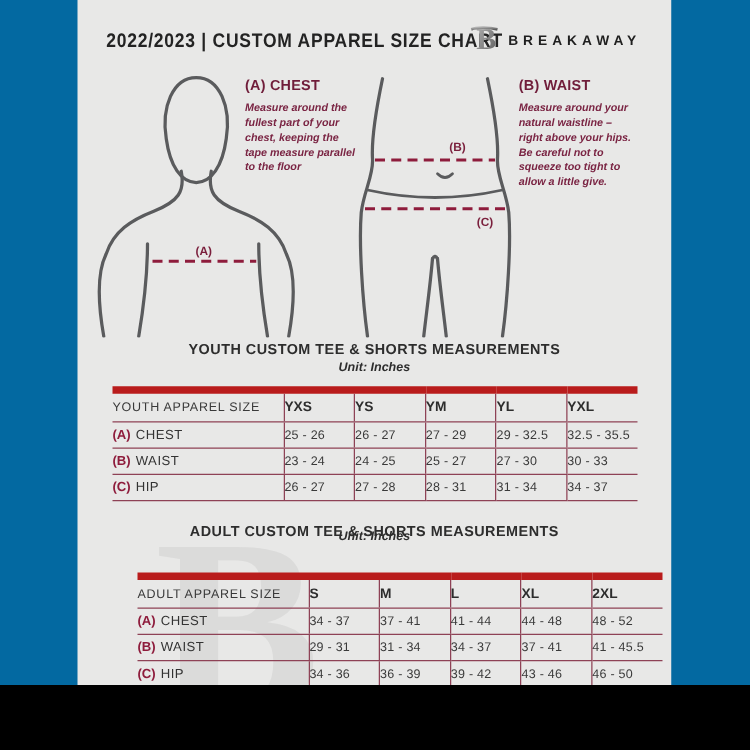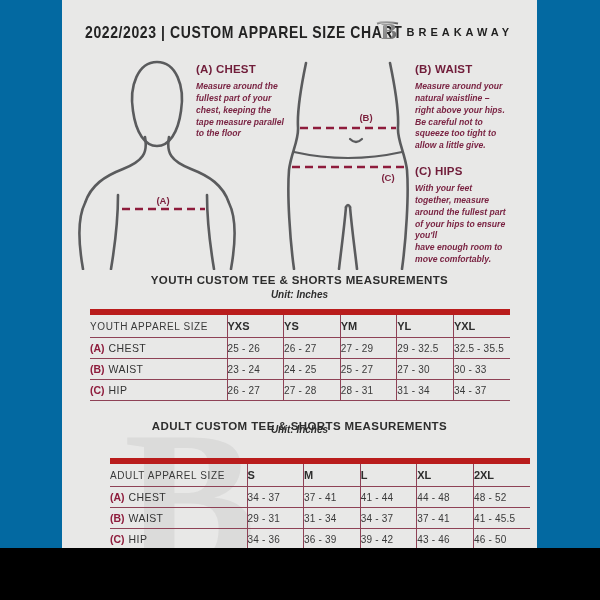--- a/index.html
+++ b/index.html
@@ -116,30 +116,20 @@
     </div>
     <div class="g-block g-waist">
       <p class="g-head">(B) WAIST</p>
       <p class="g-body">Measure around your
 natural waistline –
 right above your hips.
 Be careful not to
 squeeze too tight to
 allow a little give.</p>
     </div>
-    <div class="g-block g-hips">
-      <p class="g-head">(C) HIPS</p>
-      <p class="g-body">With your feet
-together, measure
-around the fullest part
-of your hips to ensure
-you'll
-have enough room to
-move comfortably.</p>
-    </div>
   </div>
 
   <div class="watermark">B</div>
 
   <div class="sec-title t-youth-title">YOUTH CUSTOM TEE &amp; SHORTS MEASUREMENTS</div>
   <div class="sec-unit t-youth-unit">Unit: Inches</div>
 
   <table class="size tb-youth">
     <colgroup>
           <col style="width:137px">

